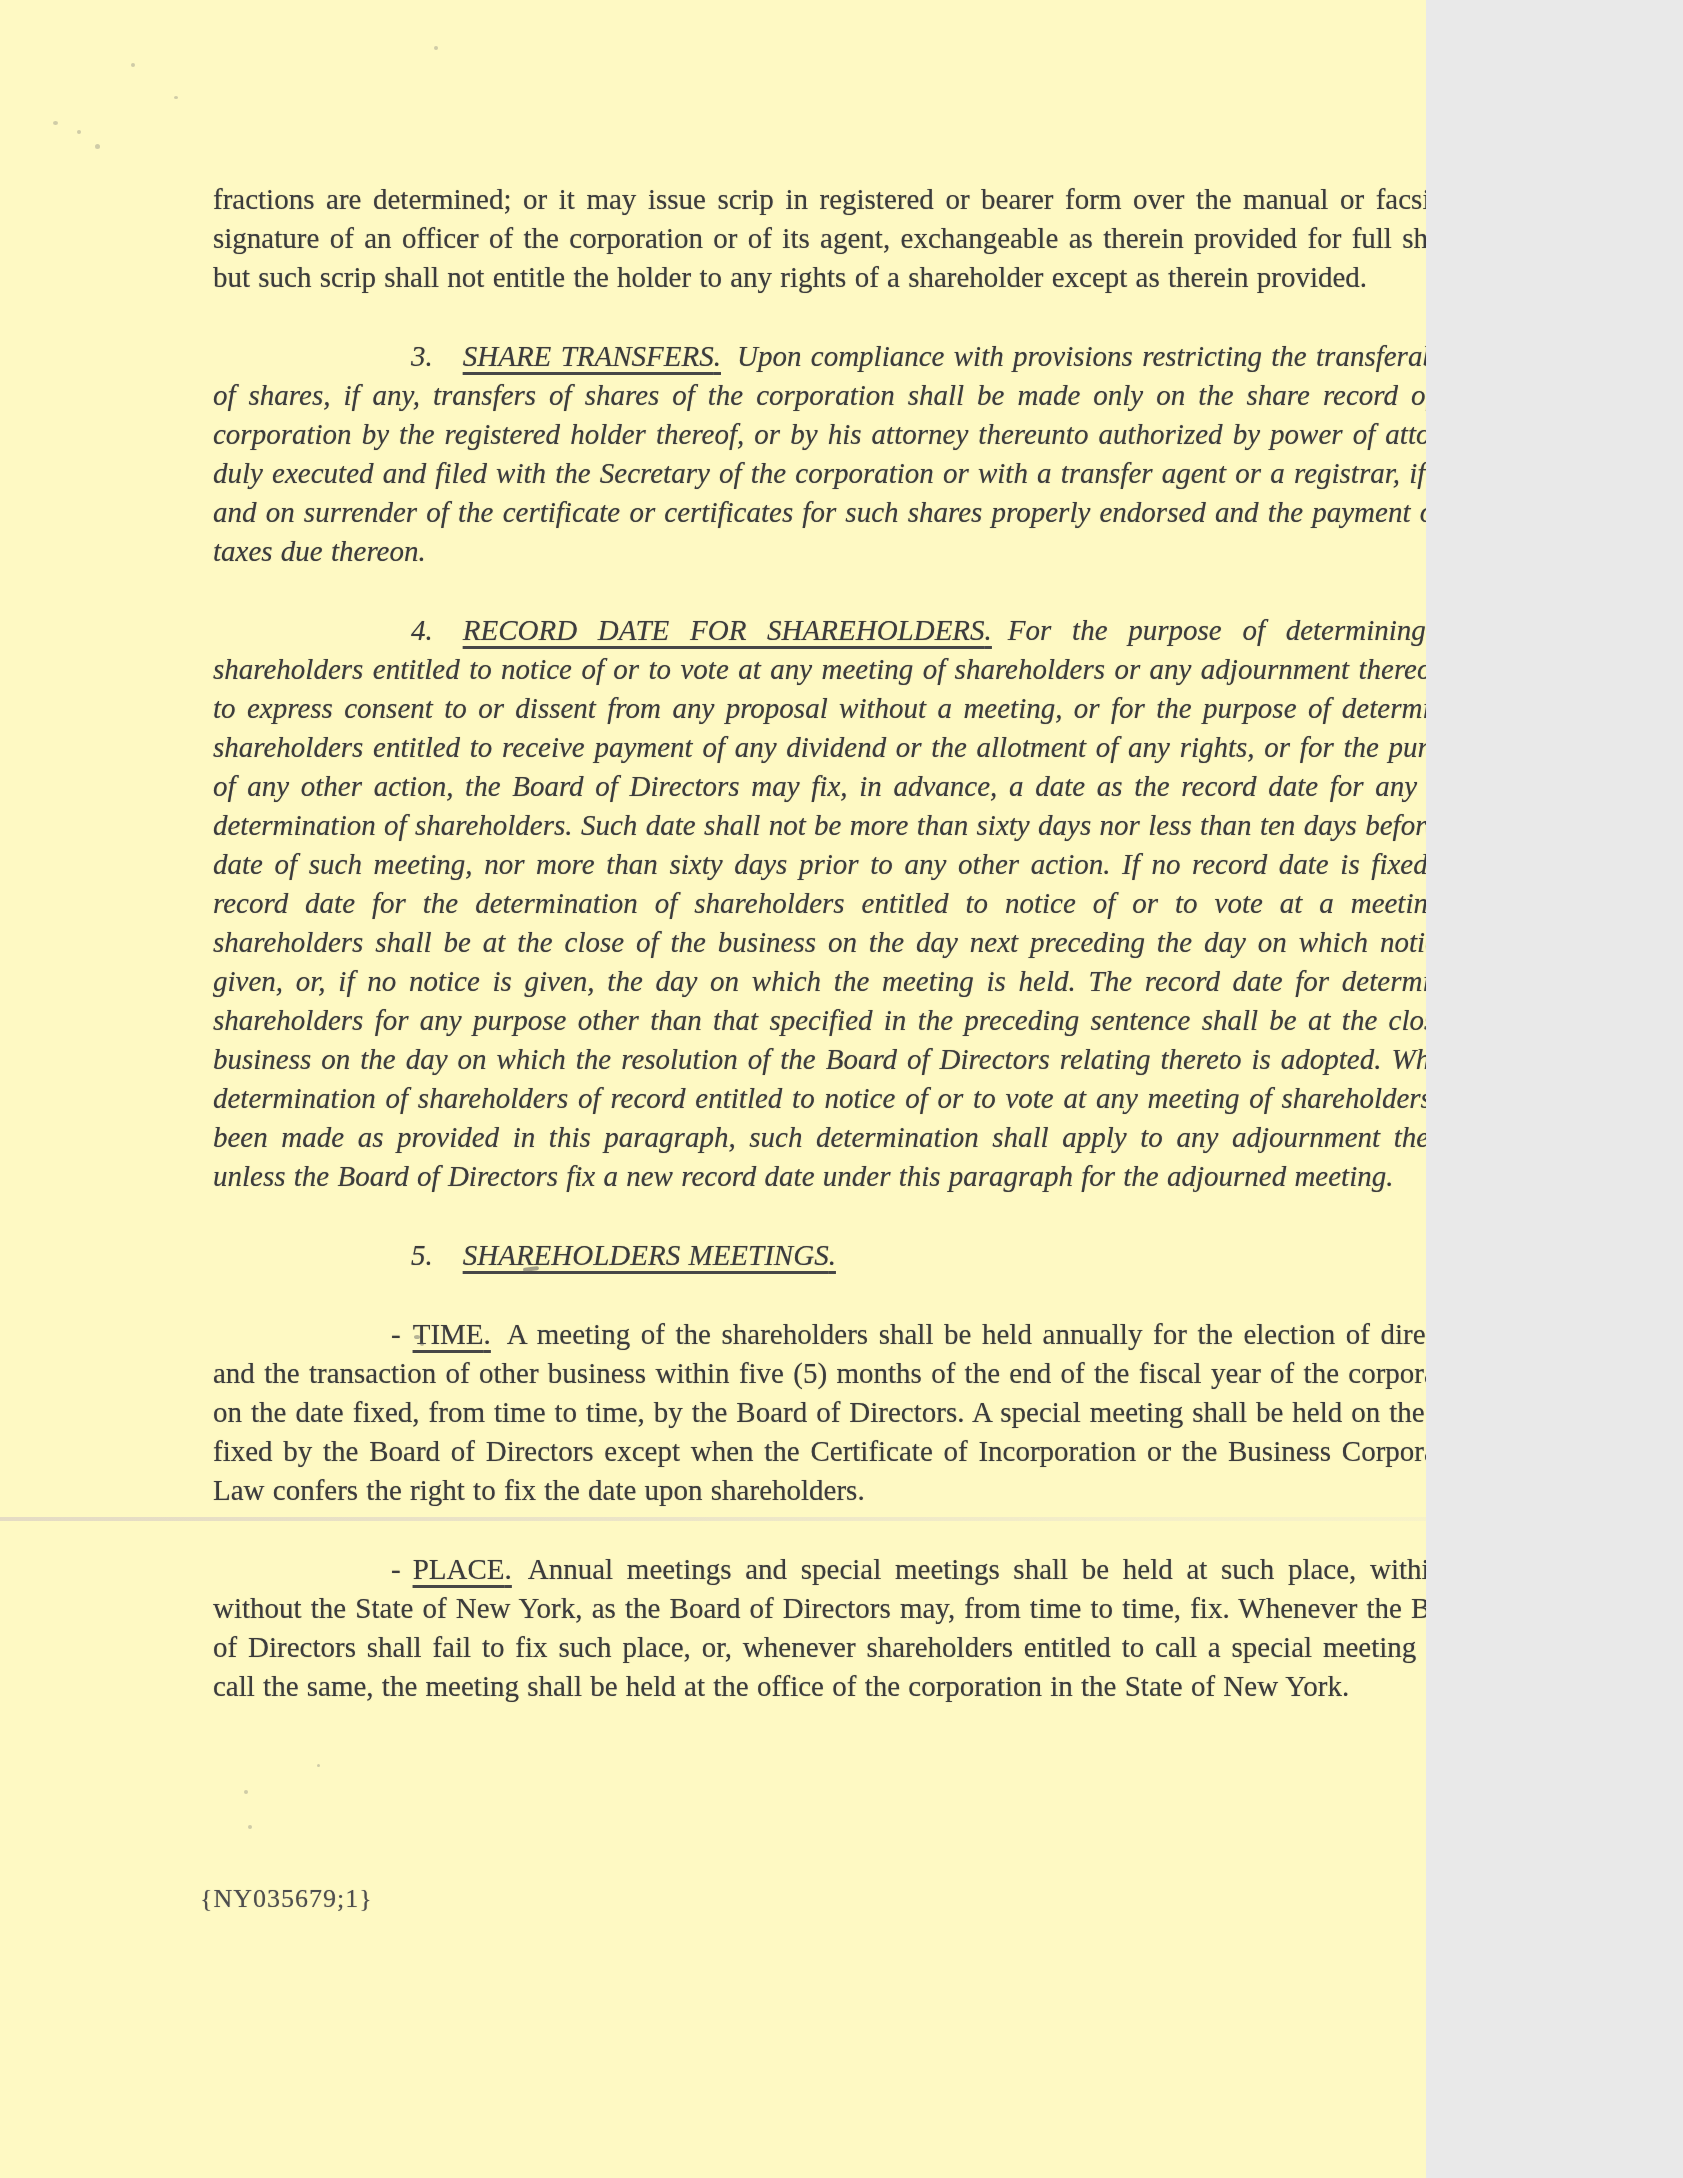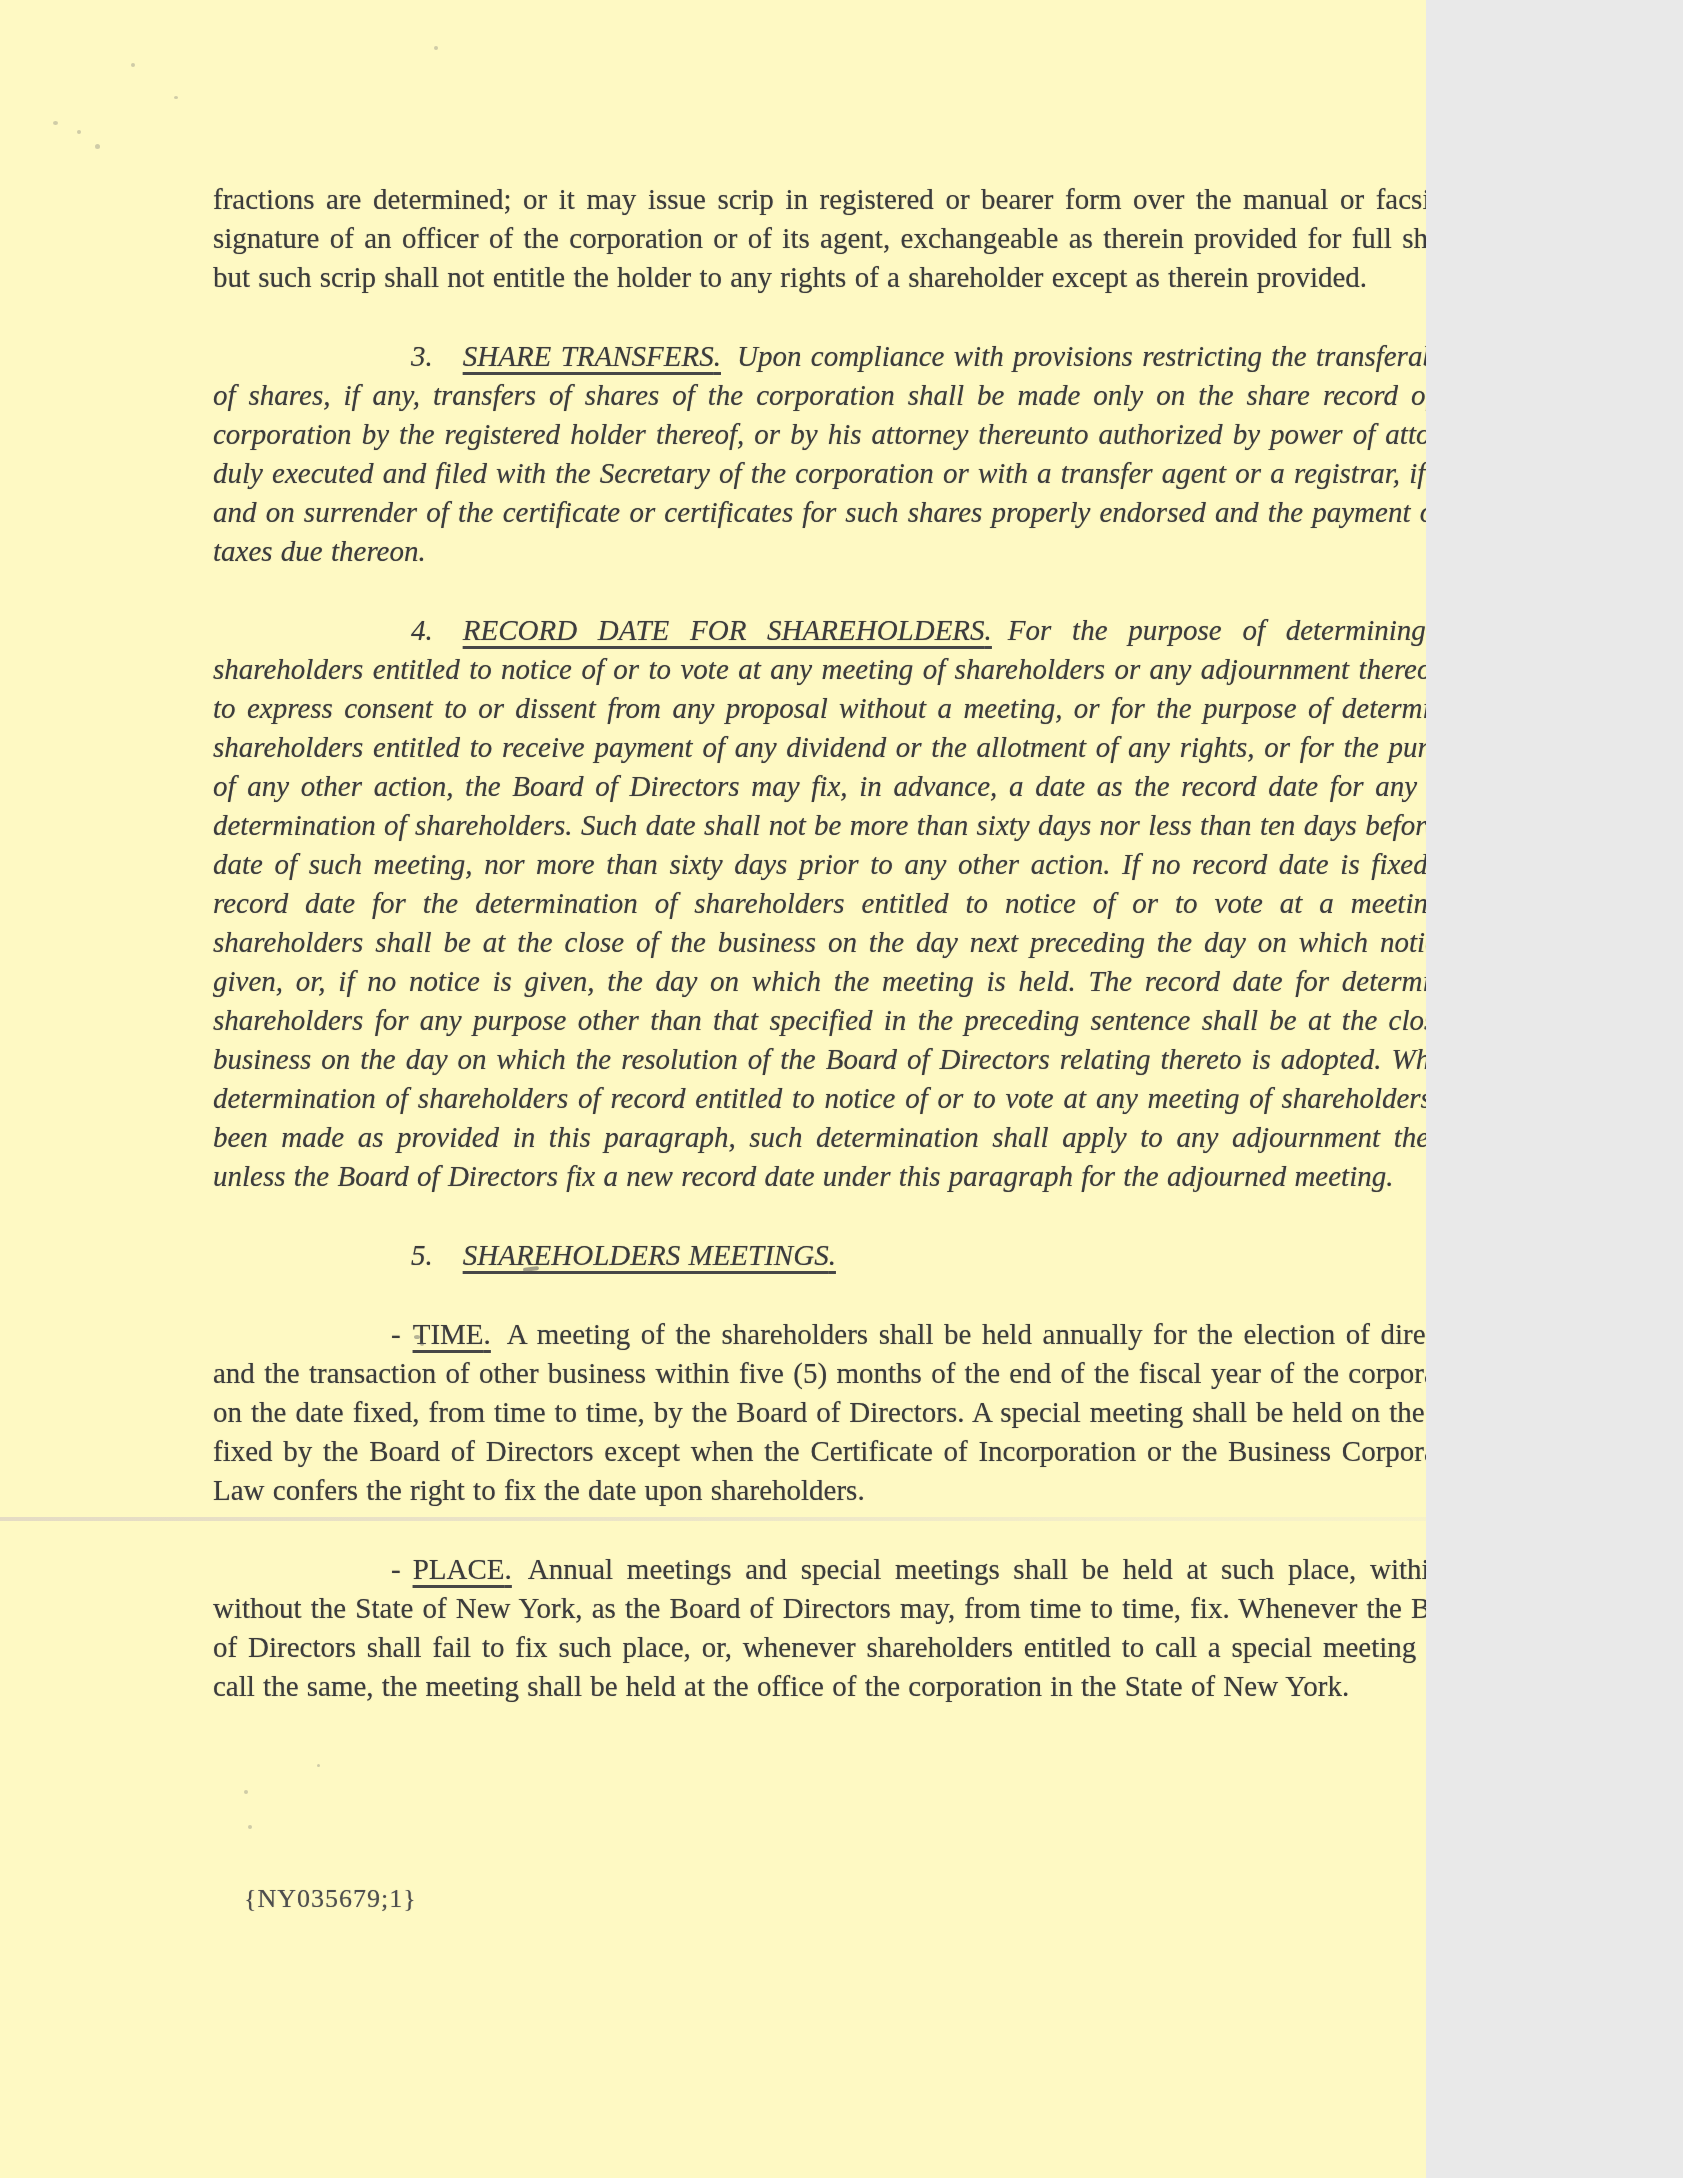--- a/index.html
+++ b/index.html
@@ -38,21 +38,20 @@
   }
   .hd-period { margin-right: 16px; }
   .footer-id {
     position: absolute;
     left: 200px; top: 1884px;
     font-size: 26px;
     line-height: 30px;
     color: #4e4e4e;
     letter-spacing: 1px;
     text-shadow: 0 0 1px rgba(80,80,80,0.5);
-    margin-left: 44px;
   }
   
   .scan-line {
     position: absolute;
     left: 0; top: 1517px;
     width: 1683px; height: 4px;
     background: linear-gradient(90deg,
       rgba(208,196,196,0.55) 0%,
       rgba(214,205,205,0.45) 40%,
       rgba(222,215,215,0.28) 70%,

